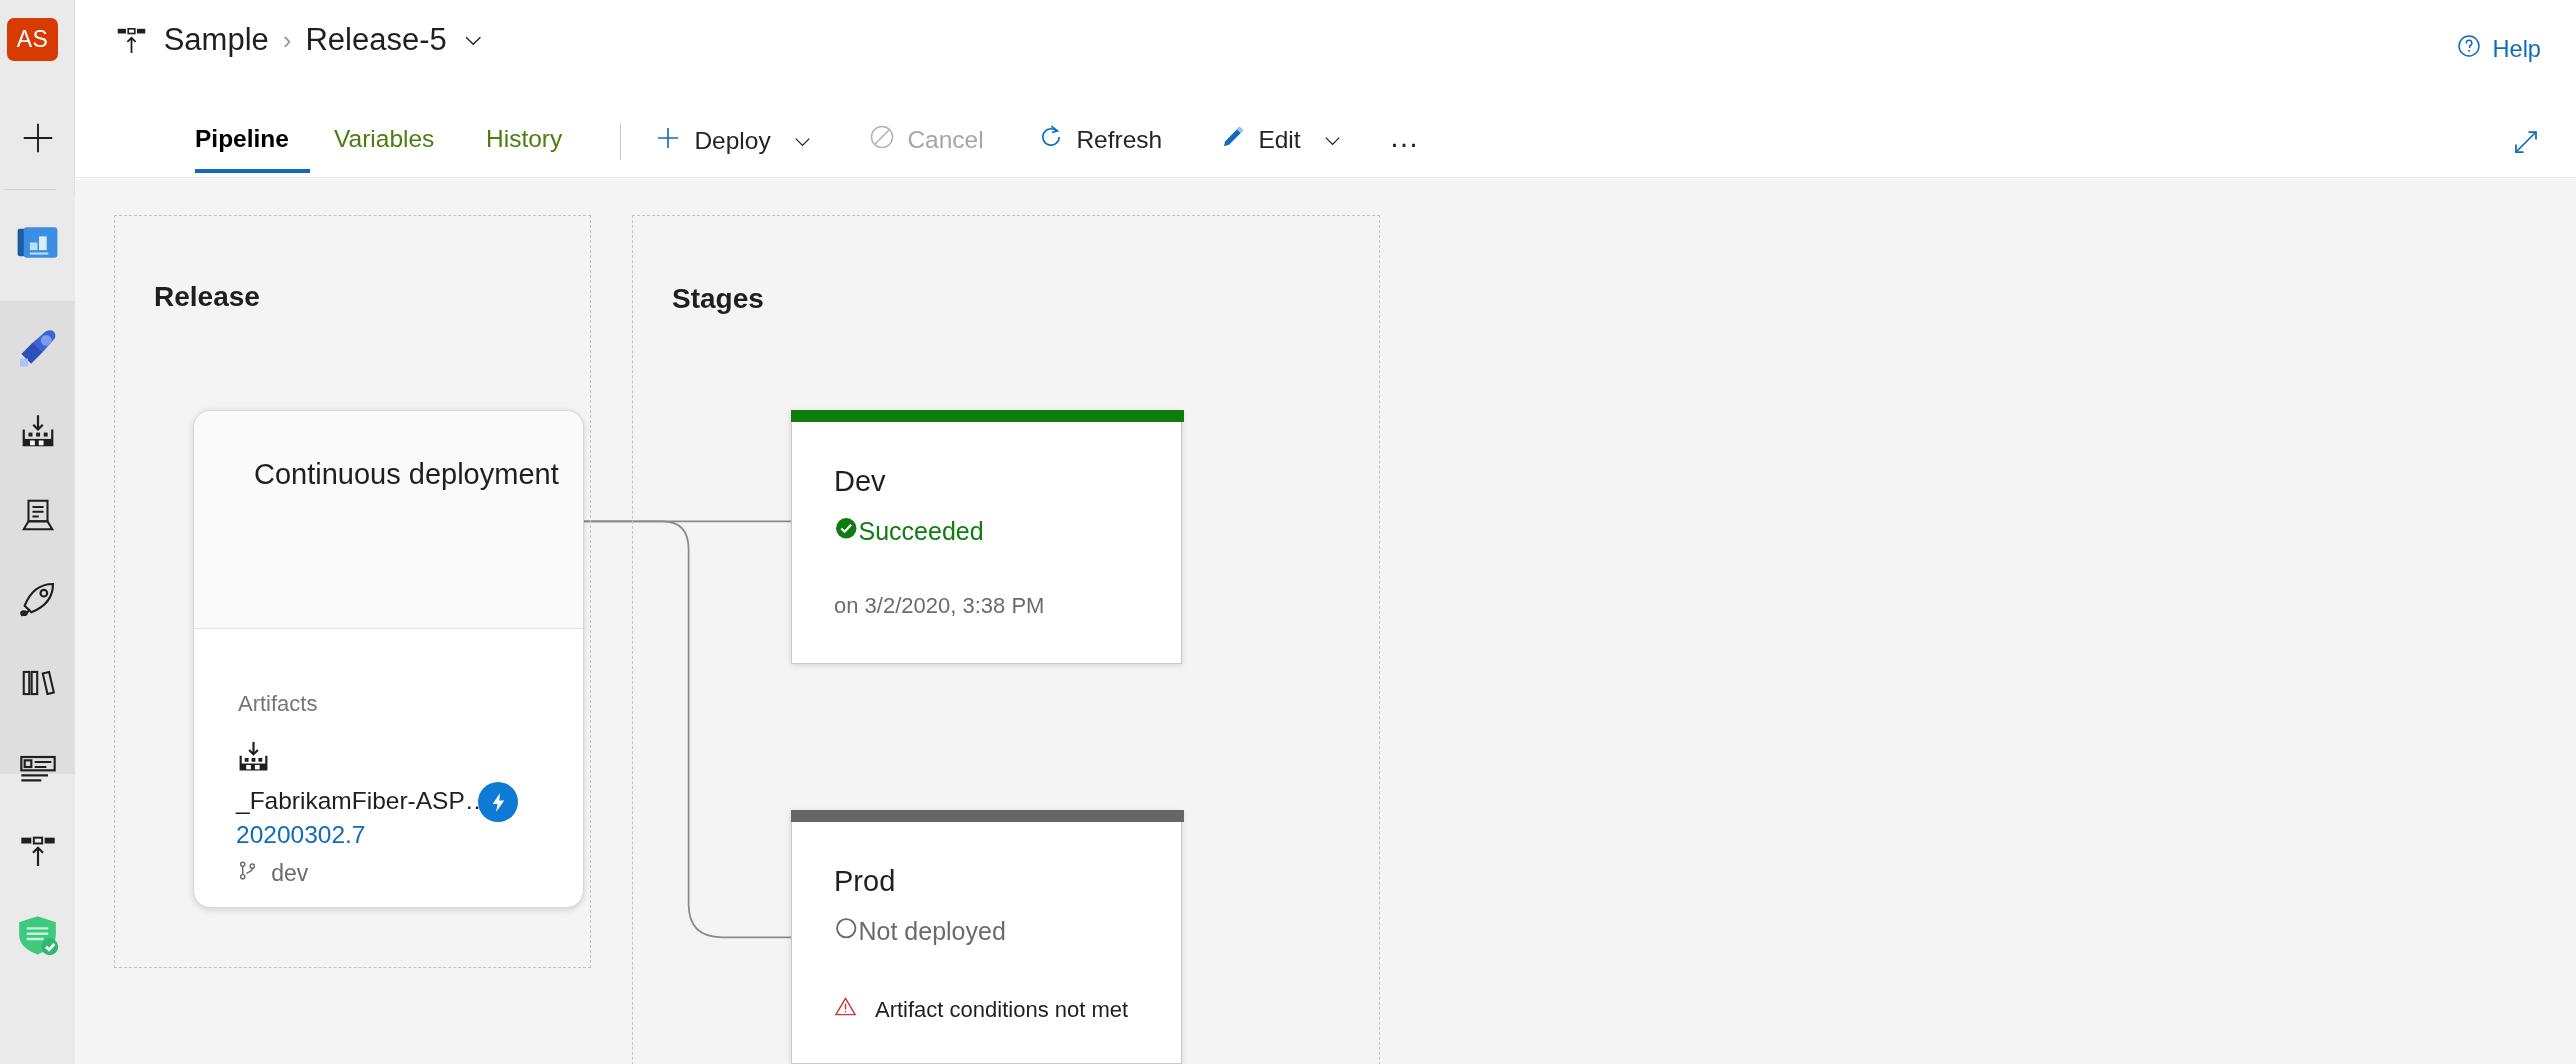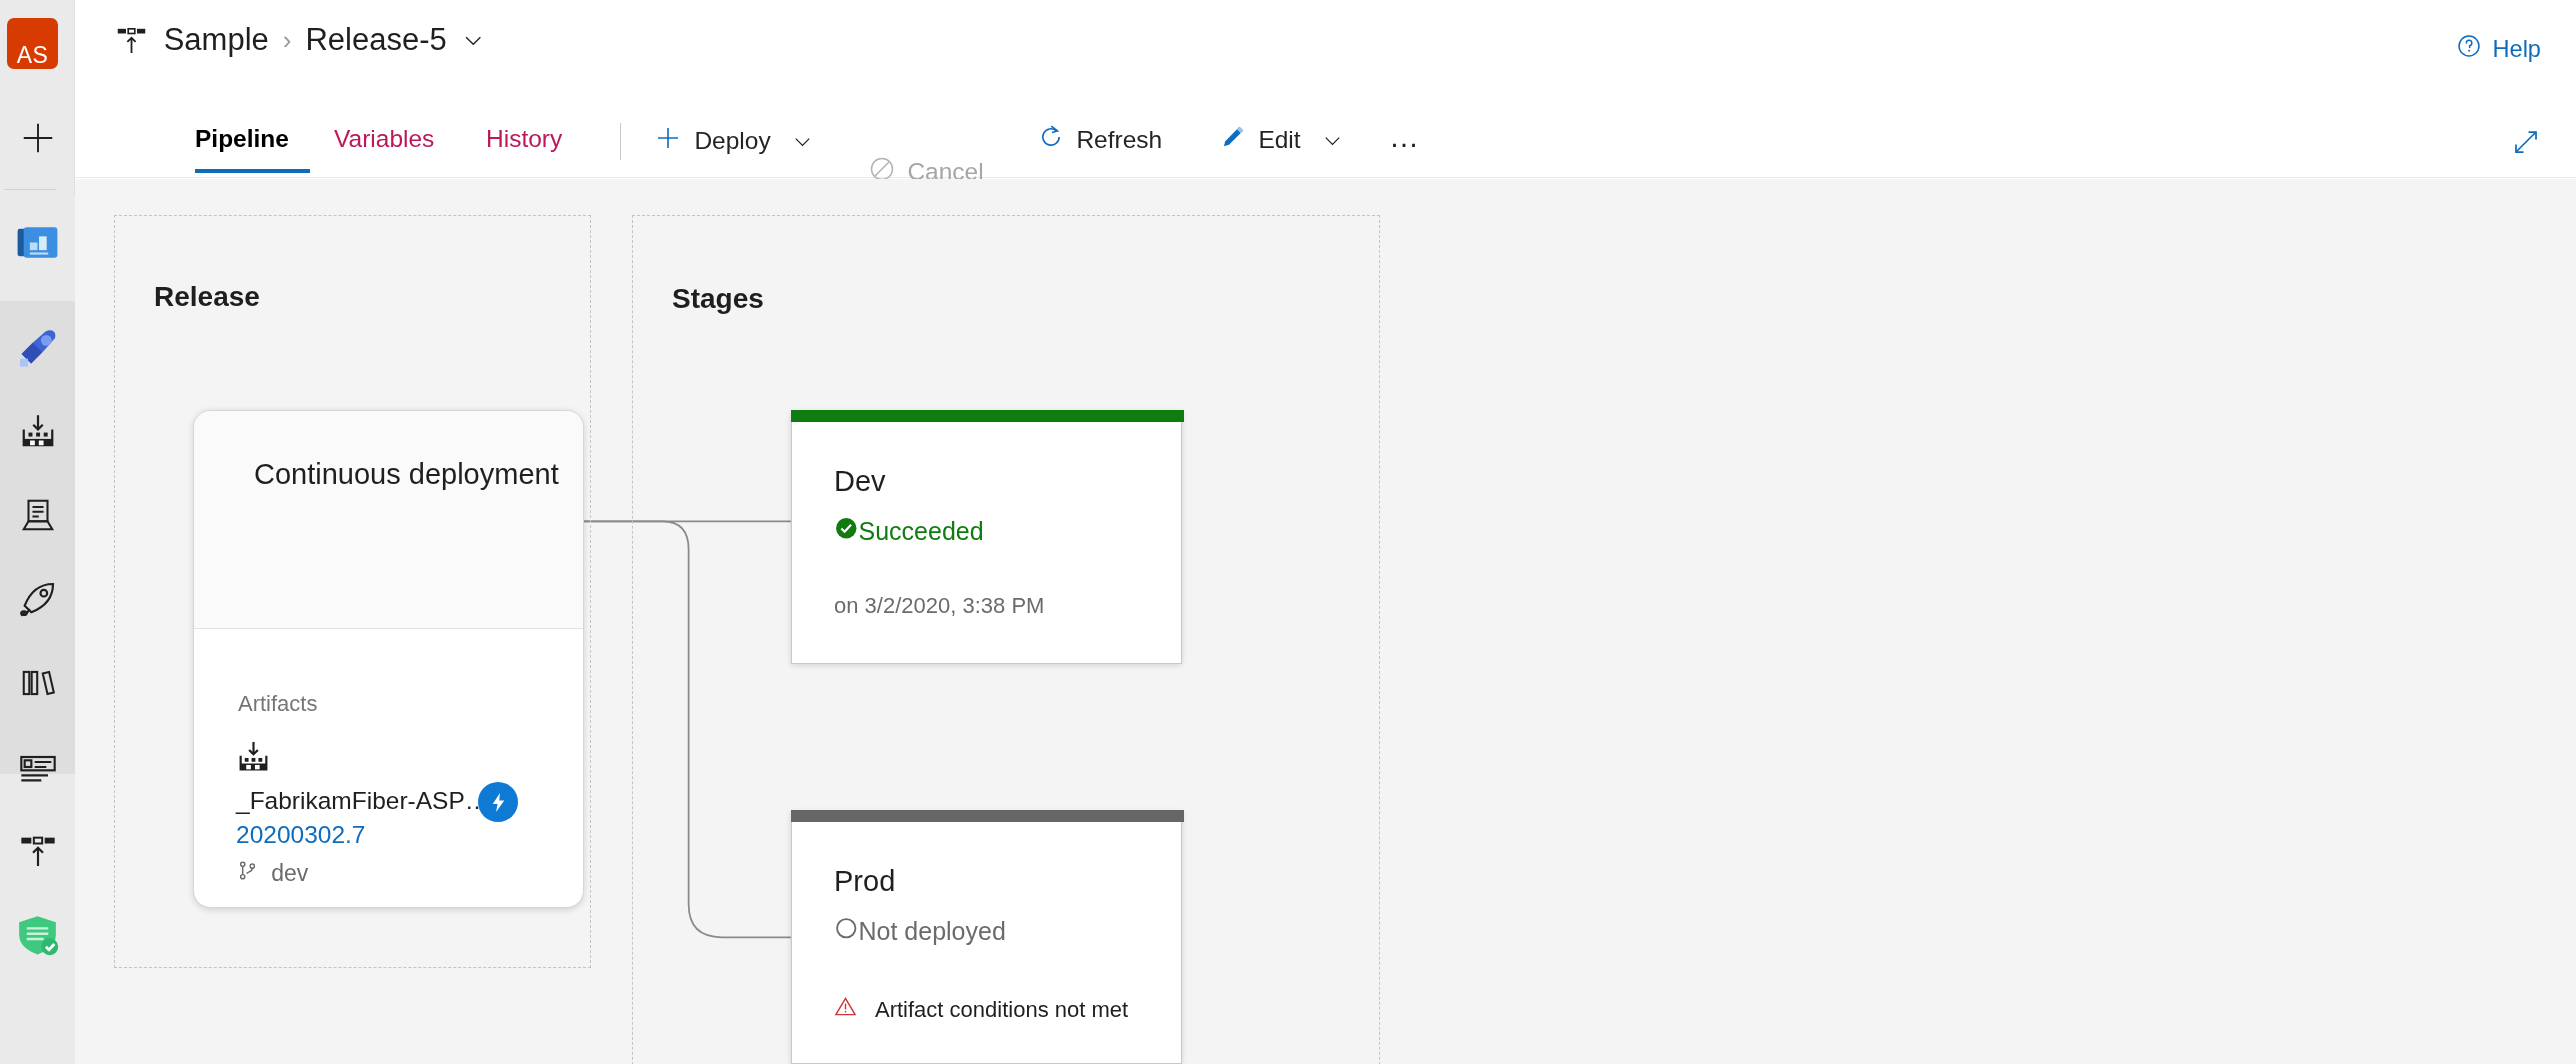--- a/index.html
+++ b/index.html
@@ -12,26 +12,26 @@
 
   
   #left-rail {
     position: absolute; left: 0; top: 0;
     width: 75px; height: 1064px;
     background: #eaeaea;
     border-right: 0.9px solid #e0e0e0;
   }
   #rail-avatar {
     position: absolute; left: 7px; top: 18.4px;
-    width: 51px; height: 51px;
+    width: 51px; height: 43px;
     background: #d83b01;
     border-radius: 7px;
     color: #fff;
     font-size: 23px;
-    display: flex; align-items: flex-end; justify-content: center;
+    display: flex; align-items: center; justify-content: center;
     letter-spacing: 0.4px;
   }
   .rail-btn {
     position: absolute; left: 0; width: 75px; height: 82px;
     display: flex; align-items: center; justify-content: center;
   }
   #rail-sep {
     position: absolute; left: 3.5px; top: 189px; width: 52px; height: 0.9px;
     background: #d2d2d2;
   }
@@ -70,37 +70,37 @@
   }
 
   
   #cmdbar {
     position: absolute; left: 75px; top: 104px; right: 0; height: 74px;
     background: #fff;
     border-bottom: 0.9px solid #eaeaea;
   }
   .tab {
     position: absolute; top: 21px;
-    font-size: 24.5px; color: #be185d;
+    font-size: 24.5px; color: #4d7c0f;
   }
   .tab.active { font-weight: 700; color: #000; }
   #tab-underline {
     position: absolute; left: 120px; top: 65px;
     width: 115px; height: 4.4px; background: #0f6cbd;
   }
   #cmd-divider {
     position: absolute; left: 545px; top: 19px; width: 0.9px; height: 37px;
     background: #c8c8c8;
   }
   .cmd {
     position: absolute; top: 19px;
     display: flex; align-items: center; gap: 11.4px;
     font-size: 24.5px; color: #242424;
   }
-  .cmd.disabled { color: #a6a6a6; margin-top: 32px; }
+  .cmd.disabled { color: #a6a6a6; }
   .cmd .chev { margin-left: 8.7px; display:flex; }
   #expand-btn {
     position: absolute; right: 35px; top: 23px;
     color: #0f6cbd;
   }
 
   
   #canvas {
     position: absolute; left: 75px; top: 179px;
     width: 2501px; height: 885px;

